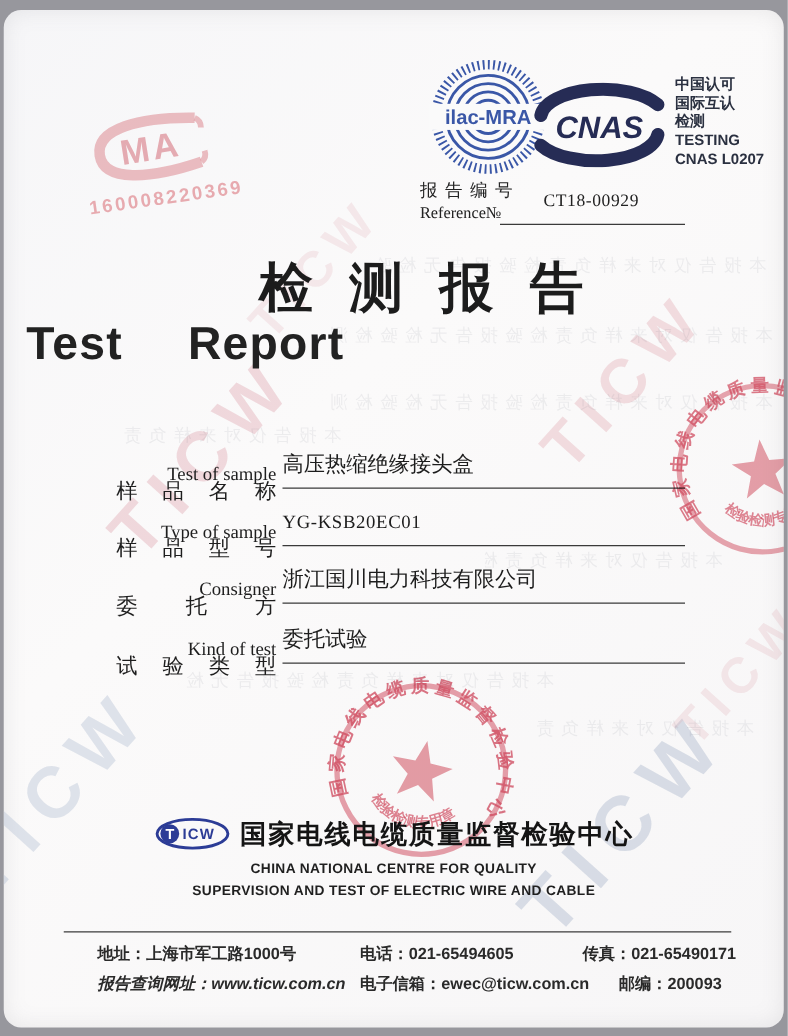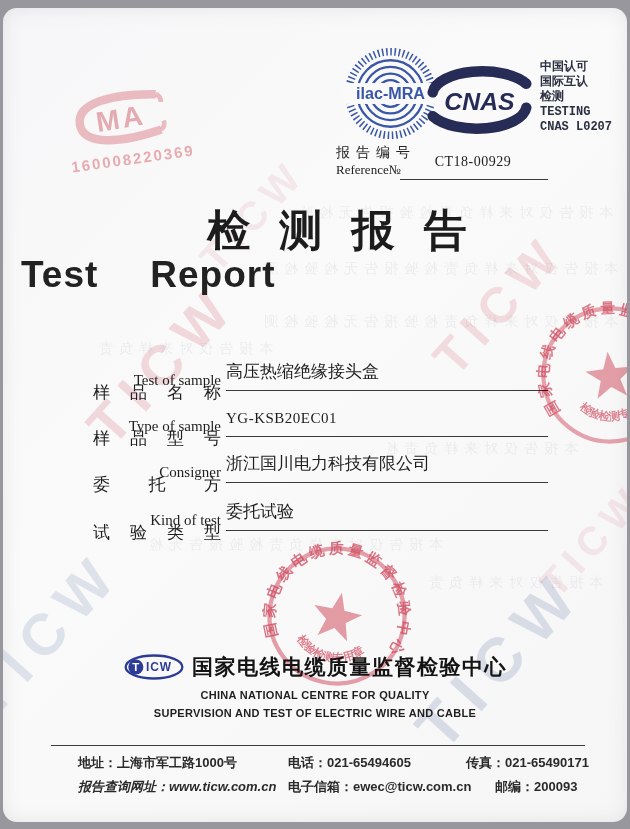--- a/index.html
+++ b/index.html
@@ -23,21 +23,21 @@
   .bleed{
     position:absolute;color:#5a6070;opacity:.085;filter:blur(.6px);
     transform:scaleX(-1);font-size:14px;letter-spacing:6px;
     white-space:nowrap;overflow:hidden;pointer-events:none;
   }
   
   .ilac{position:absolute;left:340px;top:38px;}
   .cnas{position:absolute;left:424px;top:58px;}
   .accred{
     position:absolute;left:537px;top:52px;width:90px;
-    font-family:Liberation Mono, monospace;
+    font-family:Liberation Sans, sans-serif;
     font-size:12px;font-weight:600;color:#2a3040;line-height:15px;
   }
   .ref-label-cn{position:absolute;left:333px;top:136px;font-size:14px;letter-spacing:6px;color:#222;}
   .ref-label-en{position:absolute;left:333px;top:154px;font-size:13px;color:#222;}
   .ref-value{position:absolute;left:397px;top:146px;width:146px;text-align:center;font-size:14px;color:#222;letter-spacing:.5px;}
   .ref-line{position:absolute;left:397px;top:171px;width:148px;border-bottom:1.5px solid #3a3a3a;}
   
   .title-cn{
     position:absolute;left:0;right:0;top:194px;text-align:center;
     font-family:"Liberation Sans","DejaVu Sans",sans-serif;

